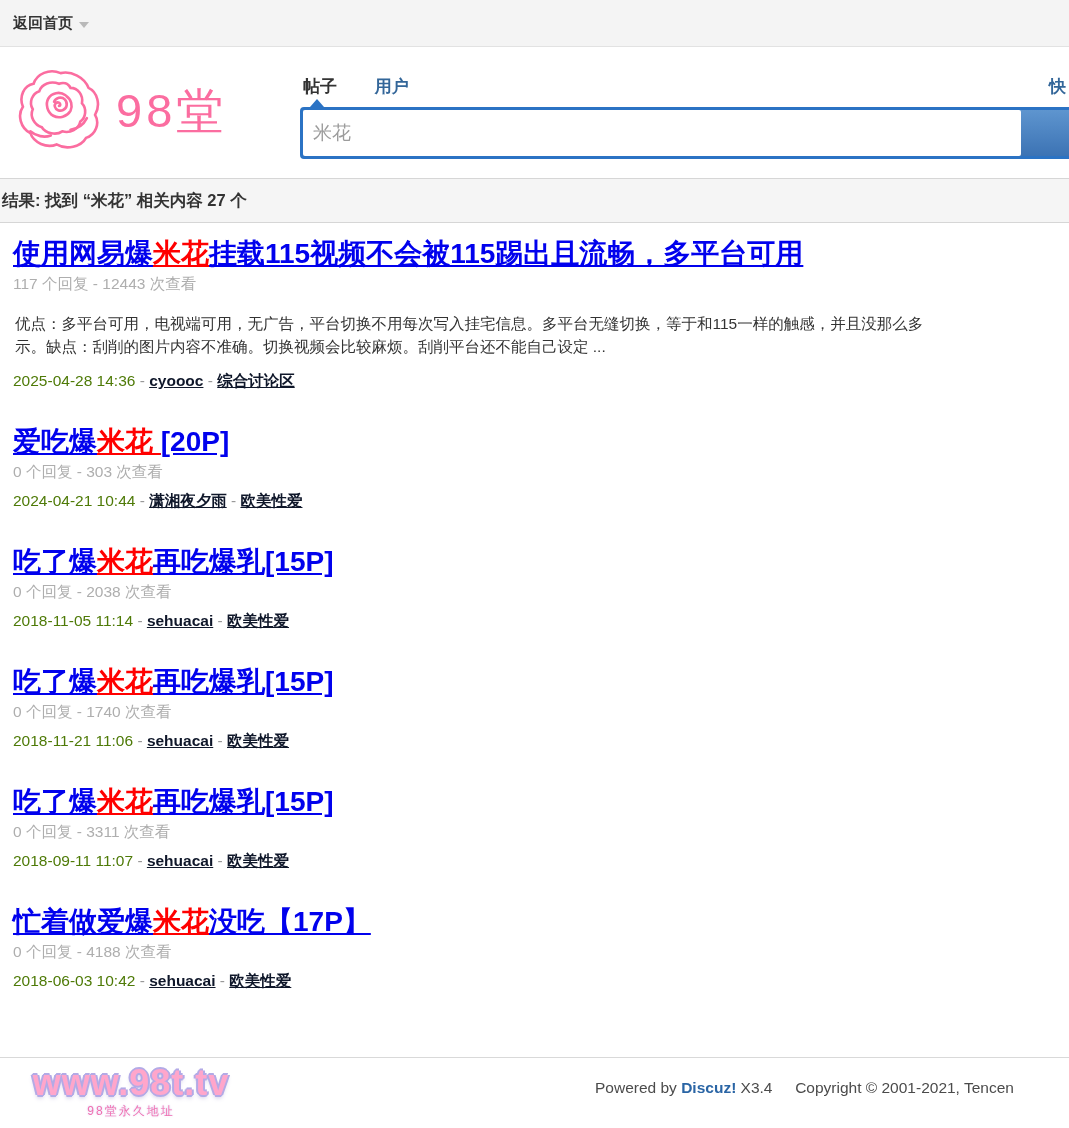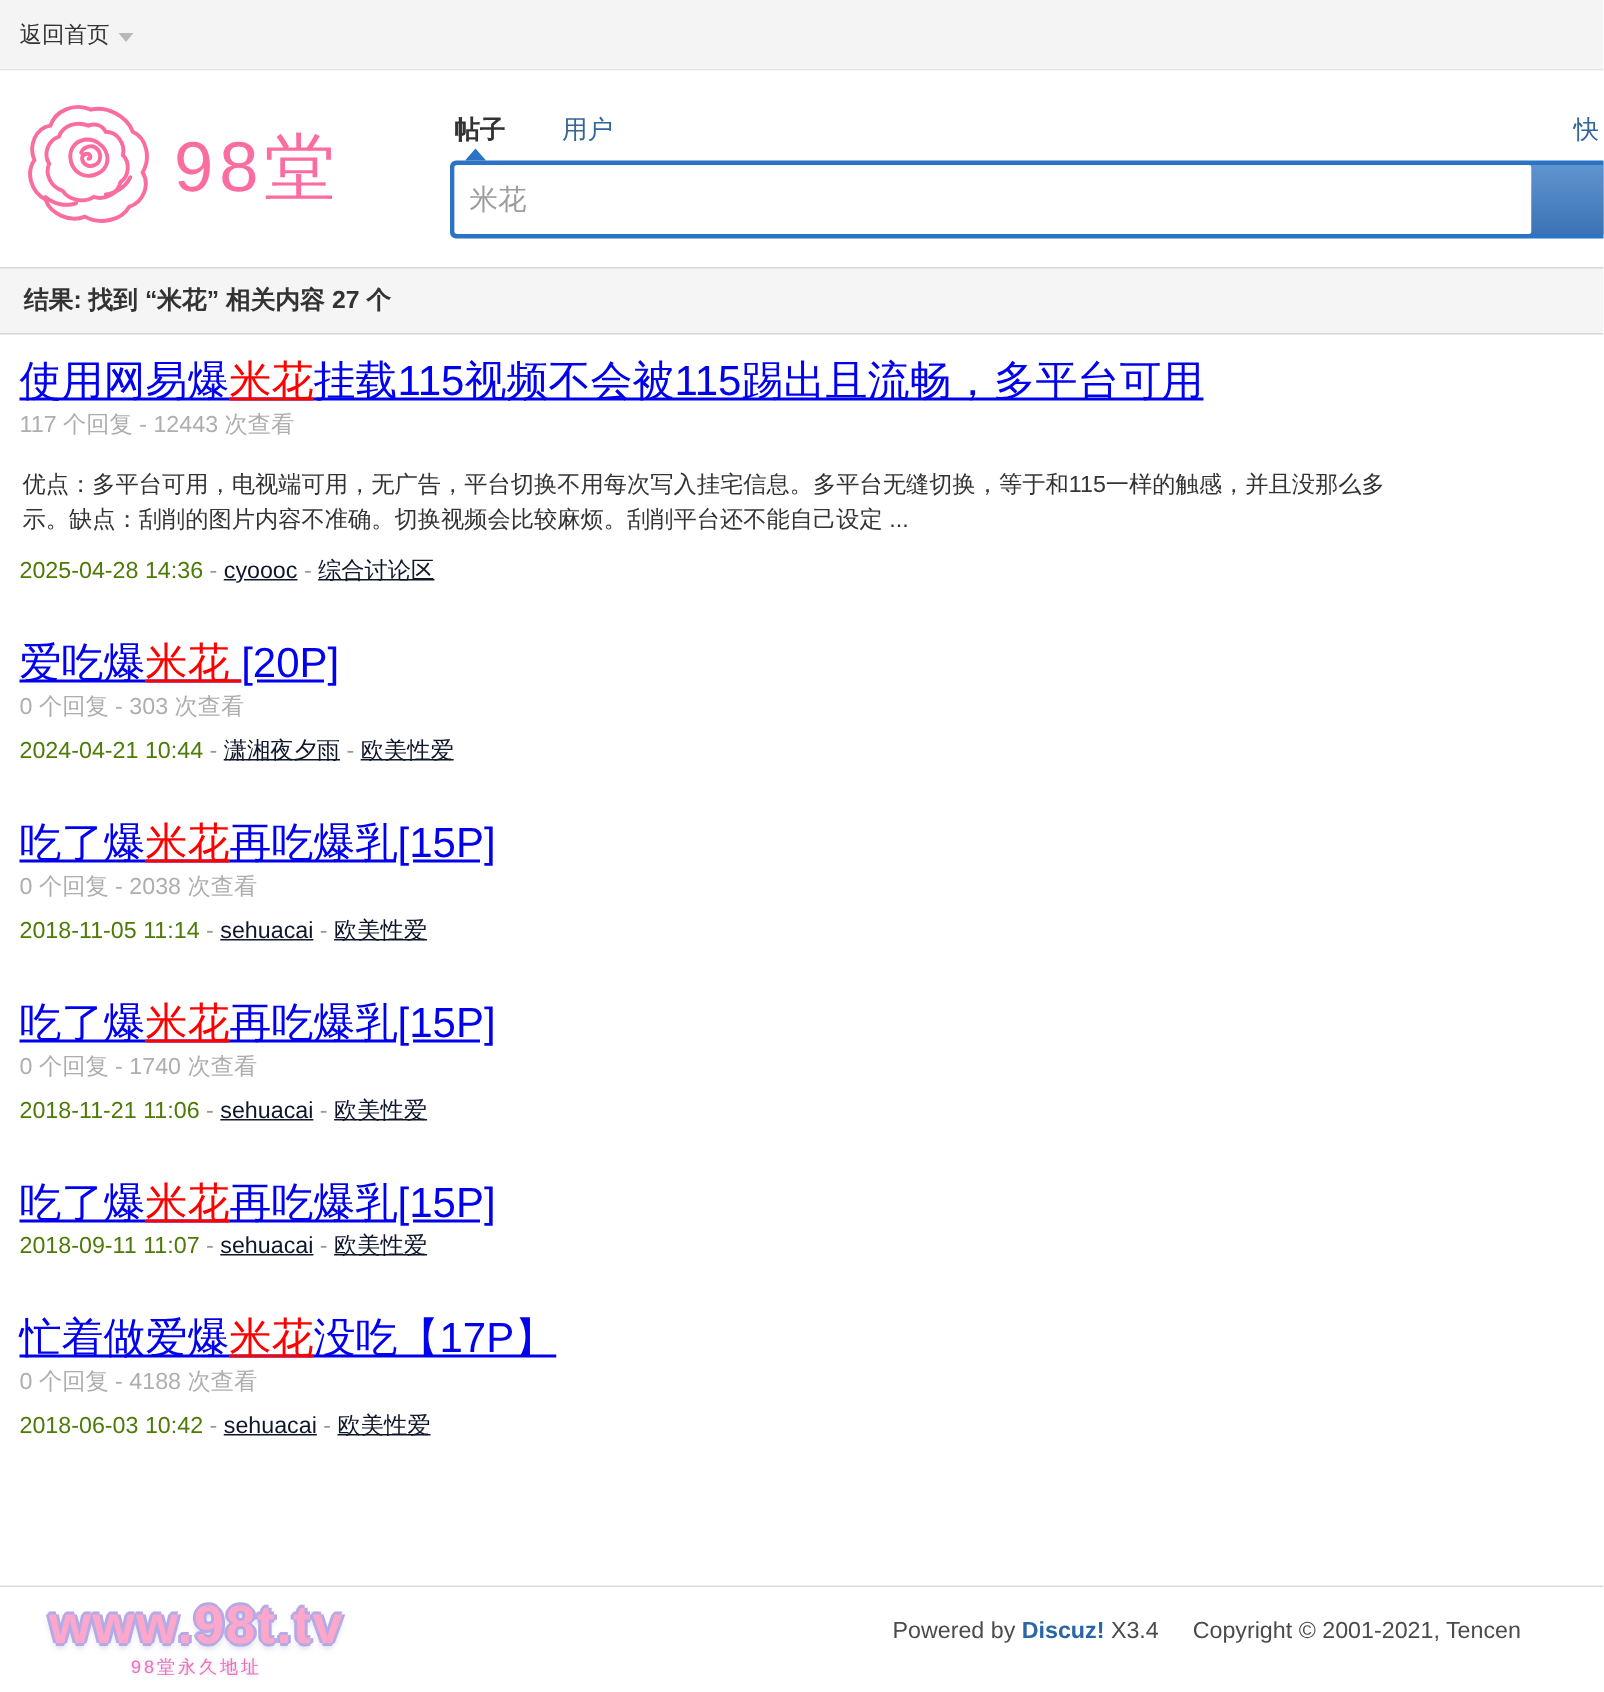--- a/index.html
+++ b/index.html
@@ -4,21 +4,21 @@
 <style>
   * { box-sizing: border-box; margin: 0; padding: 0; }
   html,body { width:1069px; height:1128px; }
   body {
     position: relative;
     overflow: hidden;
     background: #fff;
     font-family: "Liberation Sans", "DejaVu Sans", sans-serif;
     color: #333;
   }
-  a { cursor: pointer; }
+  a { cursor: pointer; font-weight: bold; }
 
   
   .topbar {
     height: 47px; background:#f4f4f4; border-bottom:1px solid #e2e2e2;
     display:flex; align-items:center; padding-left:13px;
   }
   .topbar-link { font-size:15px; color:#333; text-decoration:none; display:flex; align-items:center; }
   .caret-down {
     display:inline-block; width:0; height:0; margin-left:6px; margin-top:3px;
     border-left:5px solid transparent; border-right:5px solid transparent;
@@ -55,21 +55,21 @@
     font-family:"Liberation Sans","DejaVu Sans",sans-serif;
   }
   .search-button {
     flex:1; border:0; background:linear-gradient(#5e95cf,#3c73b4); cursor:pointer;
   }
 
   
   .results-bar {
     height:45px; line-height:43px; background:#f5f5f5;
     border-top:1px solid #d6d6d6; border-bottom:1px solid #d6d6d6;
-    padding-left:16px; font-size:16.5px; font-weight:bold; color:#333;
+    padding-left:2px; font-size:16.5px; font-weight:bold; color:#333;
   }
 
   
   .results { padding:0 13px; }
   .item { padding:16px 0 16px; }
   .item-title { line-height:30px; font-size:28px; white-space:nowrap; }
   .item-title a { color:#0101ed; text-decoration:underline; }
   .item-title .hl { color:#ff0000; text-decoration:underline; }
   .item-stats { line-height:30px; font-size:15.5px; color:#aeaeae; }
   .item-desc { margin:13px 2px 9px; }
@@ -160,20 +160,21 @@
       <div class="item-stats">0 个回复 - 2038 次查看</div>
       <div class="item-meta"><span class="meta-date">2018-11-05 11:14</span><span class="meta-sep"> - </span><a class="meta-link">sehuacai</a><span class="meta-sep"> - </span><a class="meta-link">欧美性爱</a></div>
     </div>
     <div class="item">
       <div class="item-title"><a><span>吃了爆</span><span class="hl">米花</span><span>再吃爆乳[15P]</span></a></div>
       <div class="item-stats">0 个回复 - 1740 次查看</div>
       <div class="item-meta"><span class="meta-date">2018-11-21 11:06</span><span class="meta-sep"> - </span><a class="meta-link">sehuacai</a><span class="meta-sep"> - </span><a class="meta-link">欧美性爱</a></div>
     </div>
     <div class="item">
       <div class="item-title"><a><span>吃了爆</span><span class="hl">米花</span><span>再吃爆乳[15P]</span></a></div>
+      <div class="item-stats">0 个回复 - 3311 次查看</div>
       <div class="item-meta"><span class="meta-date">2018-09-11 11:07</span><span class="meta-sep"> - </span><a class="meta-link">sehuacai</a><span class="meta-sep"> - </span><a class="meta-link">欧美性爱</a></div>
     </div>
     <div class="item">
       <div class="item-title"><a><span>忙着做爱爆</span><span class="hl">米花</span><span>没吃【17P】 </span></a></div>
       <div class="item-stats">0 个回复 - 4188 次查看</div>
       <div class="item-meta"><span class="meta-date">2018-06-03 10:42</span><span class="meta-sep"> - </span><a class="meta-link">sehuacai</a><span class="meta-sep"> - </span><a class="meta-link">欧美性爱</a></div>
     </div>
   </div>
 
 <div class="footer">

